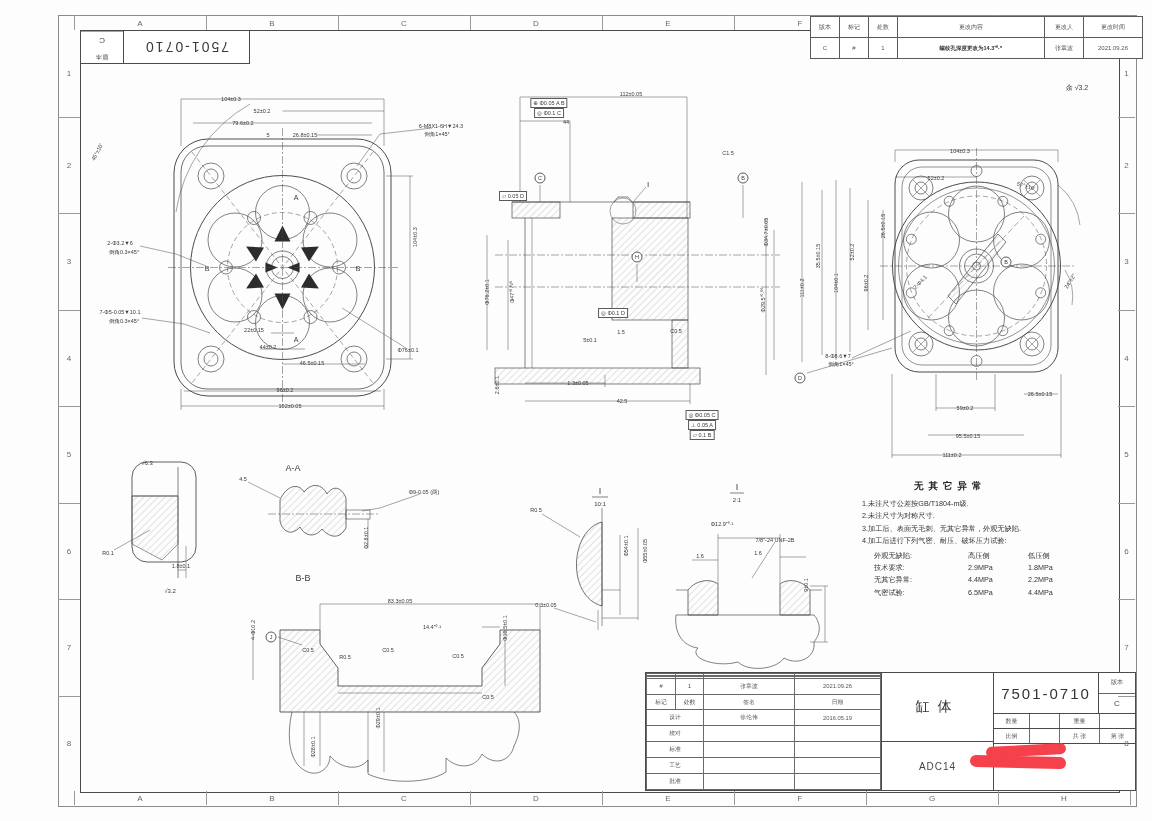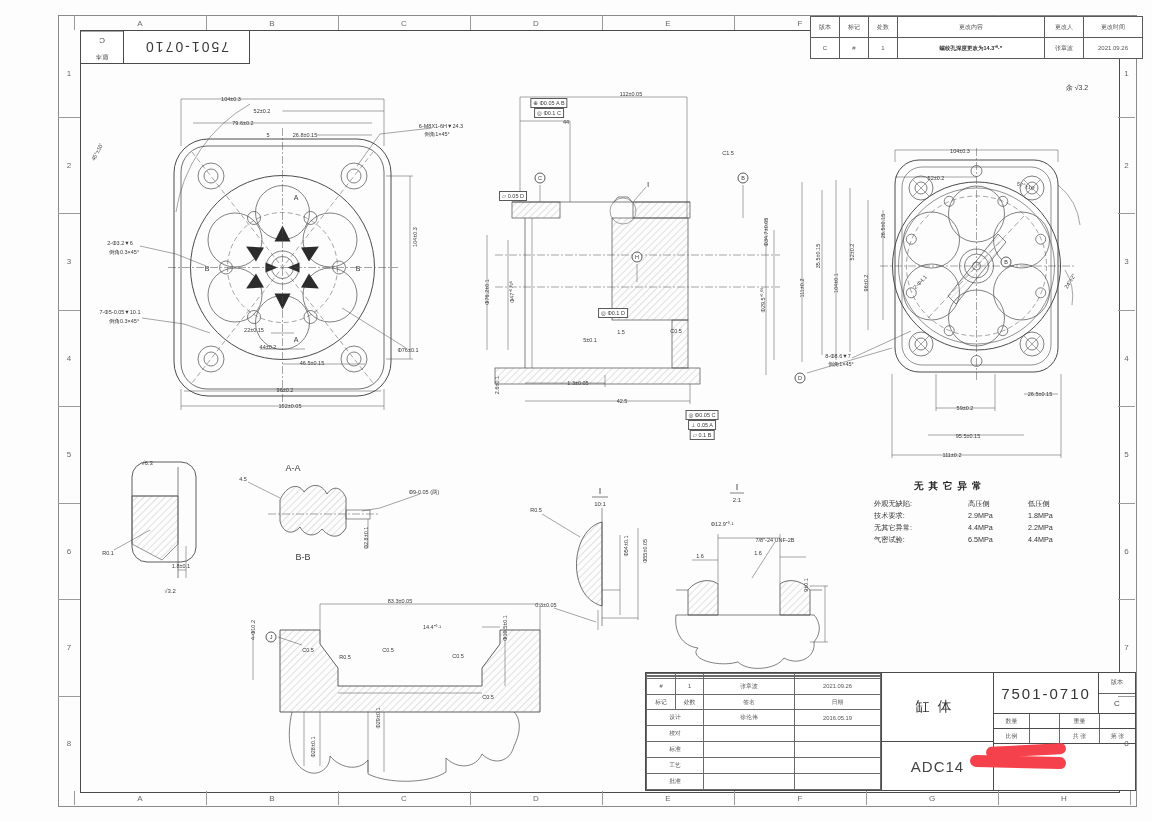--- a/index.html
+++ b/index.html
@@ -24,21 +24,21 @@
   .cb-ver-lab{flex:1;display:flex;align-items:center;justify-content:center;transform:rotate(180deg);font-size:6.5px;color:#555}
   .cb-no{flex:1;display:flex;align-items:center;justify-content:center;transform:rotate(180deg);font-size:14px;letter-spacing:2px;color:#3a3a3a}
   #rev-table{position:absolute;left:810px;top:16px;z-index:6;background:#fff;border-collapse:collapse;table-layout:fixed}
   #rev-table td{border:1px solid #5a5a5a;font-size:6px;color:#555;text-align:center;padding:0;height:20px;overflow:hidden}
   #rev-table td.bold{font-weight:bold;font-size:5.5px;color:#333}
   #title-block{position:absolute;left:645px;top:672px;width:491px;height:119px;background:#fff;border:1.6px solid #4a4a4a;z-index:6;display:flex;box-sizing:border-box}
   #sign-grid{width:230px;height:100%;border-collapse:collapse;table-layout:fixed}
   #sign-grid td{border:0.8px solid #6a6a6a;font-size:5.8px;color:#555;text-align:center;padding:0;overflow:hidden}
   .tb-mid{width:120px;border-left:1.1px solid #4a4a4a;border-right:1.1px solid #4a4a4a;display:flex;flex-direction:column}
   .tb-name{height:69px;border-bottom:1.1px solid #4a4a4a;display:flex;align-items:center;justify-content:center;font-size:14px;letter-spacing:8px;color:#333;box-sizing:border-box}
-  .tb-mat{flex:1;display:flex;align-items:center;justify-content:center;font-size:15px;color:#444;letter-spacing:1px}
+  .tb-mat{flex:1;display:flex;align-items:center;justify-content:center;font-size:10px;color:#444;letter-spacing:1px}
   .tb-right{flex:1;display:flex;flex-direction:column}
   .tb-no-row{height:40px;border-bottom:1px solid #4a4a4a;display:flex}
   .tb-no{flex:1;display:flex;align-items:center;justify-content:center;font-size:15px;letter-spacing:2px;color:#333}
   .tb-ver{width:36px;border-left:1px solid #4a4a4a;display:flex;flex-direction:column;font-size:6px;color:#555;text-align:center}
   .tb-ver div{flex:1;display:flex;align-items:center;justify-content:center}
   .tb-ver div:first-child{border-bottom:0.9px solid #666}
   .tb-ver .vv{font-size:8px;color:#444}
   .tb-qrow{height:14px;border-bottom:1px solid #4a4a4a;display:flex;font-size:6px;color:#555}
   .tb-qrow span{display:flex;align-items:center;justify-content:center;border-right:0.8px solid #6a6a6a;box-sizing:border-box}
   .tb-qrow span:last-child{border-right:none}
@@ -392,21 +392,21 @@
       <span style="left: 841px; top: 364px; font-size: 5.5px; transform: translate(-50%, -50%);">倒角1×45°</span>
       <span class="cr" style="left: 800px; top: 378px; font-size: 5.5px; transform: translate(-50%, -50%);">D</span>
       <span style="left: 293px; top: 468px; font-size: 9px; transform: translate(-50%, -50%);">A-A</span>
       <span style="left: 147px; top: 463px; font-size: 6px; transform: translate(-50%, -50%);">√6.3</span>
       <span style="left: 108px; top: 553px; font-size: 5.5px; transform: translate(-50%, -50%);">R0.1</span>
       <span style="left: 181px; top: 566px; font-size: 5.5px; transform: translate(-50%, -50%);">1.8±0.1</span>
       <span style="left: 170px; top: 591px; font-size: 6px; transform: translate(-50%, -50%);">√3.2</span>
       <span style="left: 243px; top: 479px; font-size: 5.5px; transform: translate(-50%, -50%);">4.5</span>
       <span style="left: 366px; top: 538px; font-size: 5.5px; transform: translate(-50%, -50%) rotate(-90deg);">Φ2.8±0.1</span>
       <span style="left: 424px; top: 492px; font-size: 5.5px; transform: translate(-50%, -50%);">Φ9-0.05 (两)</span>
-      <span style="left: 303px; top: 557px; font-size: 9px; transform: translate(-50%, -50%);">B-B</span>
+      <span style="left: 303px; top: 578px; font-size: 9px; transform: translate(-50%, -50%);">B-B</span>
       <span style="left: 400px; top: 601px; font-size: 5.5px; transform: translate(-50%, -50%);">83.3±0.05</span>
       <span style="left: 432px; top: 627px; font-size: 5.5px; transform: translate(-50%, -50%);">14.4⁺⁰·¹</span>
       <span style="left: 345px; top: 657px; font-size: 5.5px; transform: translate(-50%, -50%);">R0.5</span>
       <span style="left: 308px; top: 650px; font-size: 5.5px; transform: translate(-50%, -50%);">C0.5</span>
       <span style="left: 388px; top: 650px; font-size: 5.5px; transform: translate(-50%, -50%);">C0.5</span>
       <span style="left: 458px; top: 656px; font-size: 5.5px; transform: translate(-50%, -50%);">C0.5</span>
       <span class="cr" style="left: 271px; top: 637px; font-size: 5.5px; transform: translate(-50%, -50%);">J</span>
       <span style="left: 253px; top: 630px; font-size: 5.5px; transform: translate(-50%, -50%) rotate(-90deg);">4-Φ10.2</span>
       <span style="left: 505px; top: 628px; font-size: 5.5px; transform: translate(-50%, -50%) rotate(-90deg);">Φ10.5±0.1</span>
       <span style="left: 313px; top: 747px; font-size: 5.5px; transform: translate(-50%, -50%) rotate(-90deg);">Φ28±0.1</span>
@@ -527,20 +527,26 @@
           <td style="width: 28px;">1</td>
           <td class="bold" style="width: 146px;">螺纹孔深度更改为14.3⁺⁰·⁵</td>
           <td style="width: 38px;">张章波</td>
           <td style="width: 58px;">2021.09.26</td>
         </tr>
       </tbody>
     </table>
 
   <div id="tech">
     <div class="tech-title">无其它异常</div>
+    <div id="tech-notes">
+        <div>1.未注尺寸公差按GB/T1804-m级.</div>
+        <div>2.未注尺寸为对称尺寸.</div>
+        <div>3.加工后、表面无毛刺、无其它异常，外观无缺陷.</div>
+        <div>4.加工后进行下列气密、耐压、破坏压力试验:</div>
+      </div>
     <div id="tech-press">
         <div class="prow">
           <span>外观无缺陷:</span>
           <span>高压侧</span>
           <span>低压侧</span>
         </div>
         <div class="prow">
           <span>技术要求:</span>
           <span>2.9MPa</span>
           <span>1.8MPa</span>

